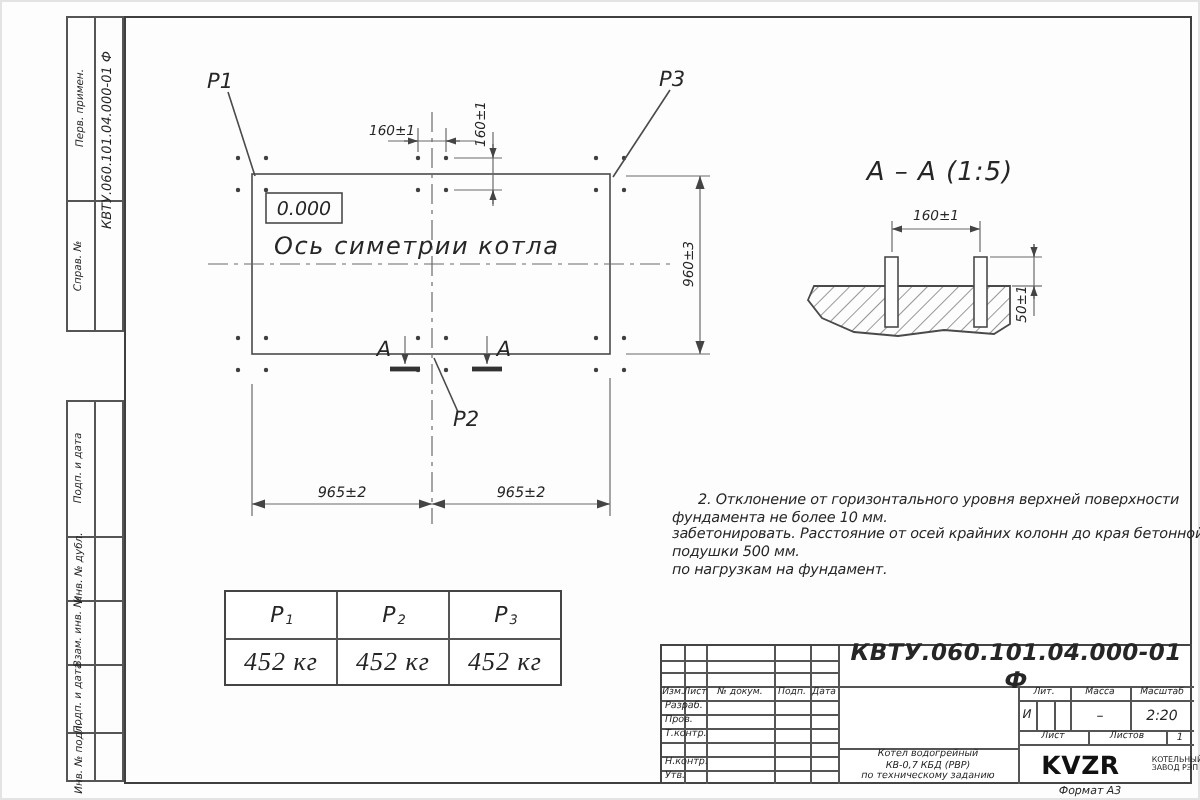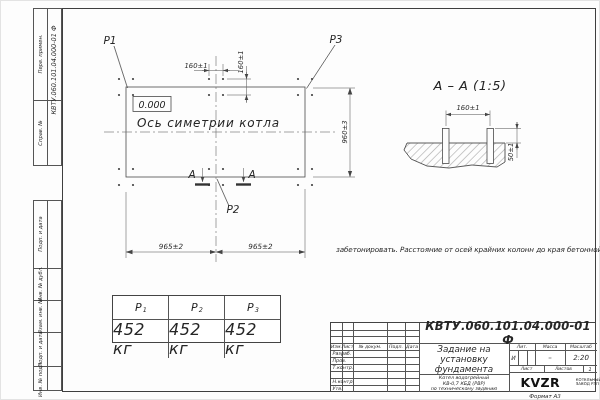--- a/index.html
+++ b/index.html
@@ -18,21 +18,21 @@
   .mlab{font-size:5.2px;}
   .notes .nl{font-size:7.2px;line-height:8.7px;white-space:nowrap;letter-spacing:-0.1px;}
   .notes .ind{padding-left:13px;}
   
   .ptable{border:1.2px solid #444;display:grid;grid-template-columns:56px 56px 1fr;grid-template-rows:24px 1fr;background:#fff;}
   .ptable .cell{border-right:1px solid #555;border-bottom:1px solid #555;display:flex;align-items:center;justify-content:center;}
   .ptable .cell.last{border-right:none;}
   .ptable .cell.bot{border-bottom:none;}
   .psym{font-size:11px;}
   .psub{font-size:6.5px;position:relative;top:2.5px;left:1px;}
-  .pval{font-size:16px;letter-spacing:0.5px;}
+  .pval{font-size:13px;letter-spacing:0.5px;font-family:Liberation Serif, serif;}
   
   .tb{border:1.2px solid #444;background:#fff;}
   .tcell{position:absolute;display:flex;align-items:center;justify-content:center;text-align:center;}
   .small{font-size:4.6px;}
   .role{justify-content:flex-start;padding-left:1.5px;font-size:4.8px;}
   .desig{font-size:11.5px;font-weight:bold;letter-spacing:0.2px;}
   .dtitle{font-size:8.8px;line-height:10px;}
   .dsub{font-size:4.8px;line-height:5.7px;}
   .logo-wrap{display:flex;align-items:center;justify-content:center;gap:16px;}
   .logo-bars{width:9px;height:12px;background:repeating-linear-gradient(#111 0 2.1px,transparent 2.1px 3.4px);}
@@ -197,21 +197,25 @@
         <line x1="506" y1="143" x2="521" y2="143" class="lt"></line>
         <line x1="517" y1="122" x2="517" y2="158" class="lt"></line>
         <line x1="517" y1="122" x2="517" y2="128.5" class="lt" marker-end="url(#arrs)"></line>
         <line x1="517" y1="149.5" x2="517" y2="143" class="lt" marker-end="url(#arrs)"></line>
         <text class="st" font-size="6.8" text-anchor="middle" transform="rotate(-90 513 152)" x="513" y="152">50±1</text>
       </g>
     </g>
   </svg>
 
   <div class="abs notes" style="left:336px;top:246px;width:258px;">
+    <div class="ht nl ind">2. Отклонение от горизонтального уровня верхней поверхности</div>
+    <div class="ht nl">фундамента не более 10 мм.</div>
     <div class="ht nl">забетонировать. Расстояние от осей крайних колонн до края бетонной</div>
+    <div class="ht nl">подушки 500 мм.</div>
+    <div class="ht nl">по нагрузкам на фундамент.</div>
   </div>
 
   <div class="abs ptable" style="left:112px;top:295px;width:169px;height:48px;">
     <div class="cell">
       <span class="ht psym">P</span>
         <span class="ht psub">1</span>
     </div>
     <div class="cell">
       <span class="ht psym">P</span>
         <span class="ht psub">2</span>
@@ -266,25 +270,20 @@
     <div class="tcell ht small" style="left:22px;top:20px;width:34px;height:7px;">№ докум.</div>
     <div class="tcell ht small" style="left:56px;top:20px;width:18px;height:7px;">Подп.</div>
     <div class="tcell ht small" style="left:74px;top:20px;width:14px;height:7px;">Дата</div>
 
     <div class="tcell ht role" style="left:0;top:27px;width:22px;height:7px;">Разраб.</div>
     <div class="tcell ht role" style="left:0;top:34px;width:22px;height:7px;">Пров.</div>
     <div class="tcell ht role" style="left:0;top:41px;width:22px;height:7px;">Т.контр.</div>
     <div class="tcell ht role" style="left:0;top:55px;width:22px;height:7px;">Н.контр.</div>
     <div class="tcell ht role" style="left:0;top:62px;width:22px;height:7px;">Утв.</div>
 
-    <div class="abs" style="left:88px;top:21px;width:90px;height:30px;text-align:center;">
-      <div class="ht dtitle">Задание на</div>
-      <div class="ht dtitle">установку</div>
-      <div class="ht dtitle">фундамента</div>
-    </div>
 
     <div class="abs" style="left:88px;top:52px;width:90px;height:17px;text-align:center;">
       <div class="ht dsub">Котел водогрейный</div>
       <div class="ht dsub">КВ-0,7 КБД (РВР)</div>
       <div class="ht dsub">по техническому заданию</div>
     </div>
 
     <div class="tcell ht small" style="left:178px;top:20px;width:26px;height:7px;">Лит.</div>
     <div class="tcell ht small" style="left:204px;top:20px;width:30px;height:7px;">Масса</div>
     <div class="tcell ht small" style="left:234px;top:20px;width:32px;height:7px;">Масштаб</div>

